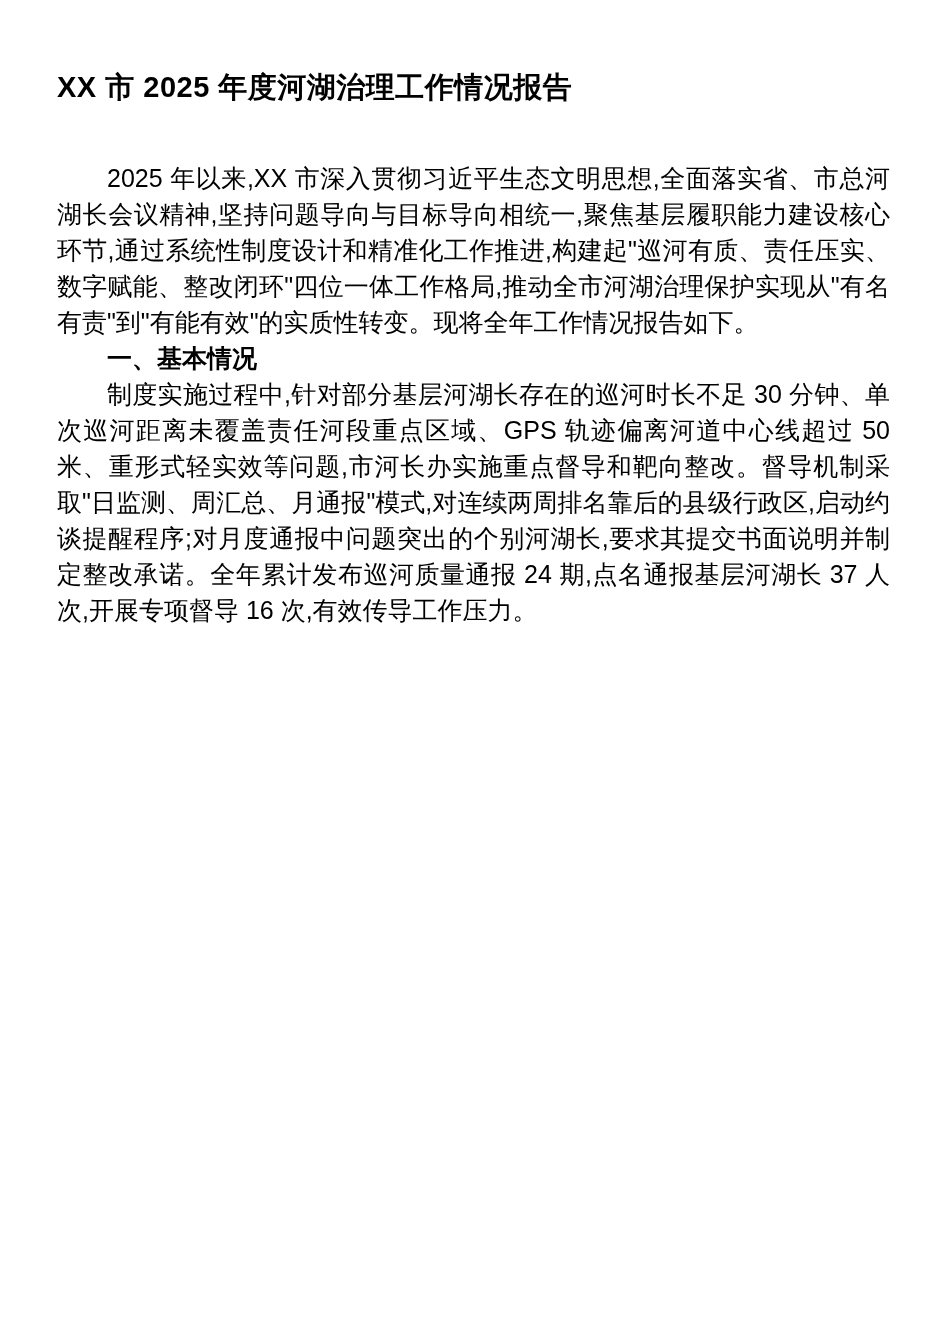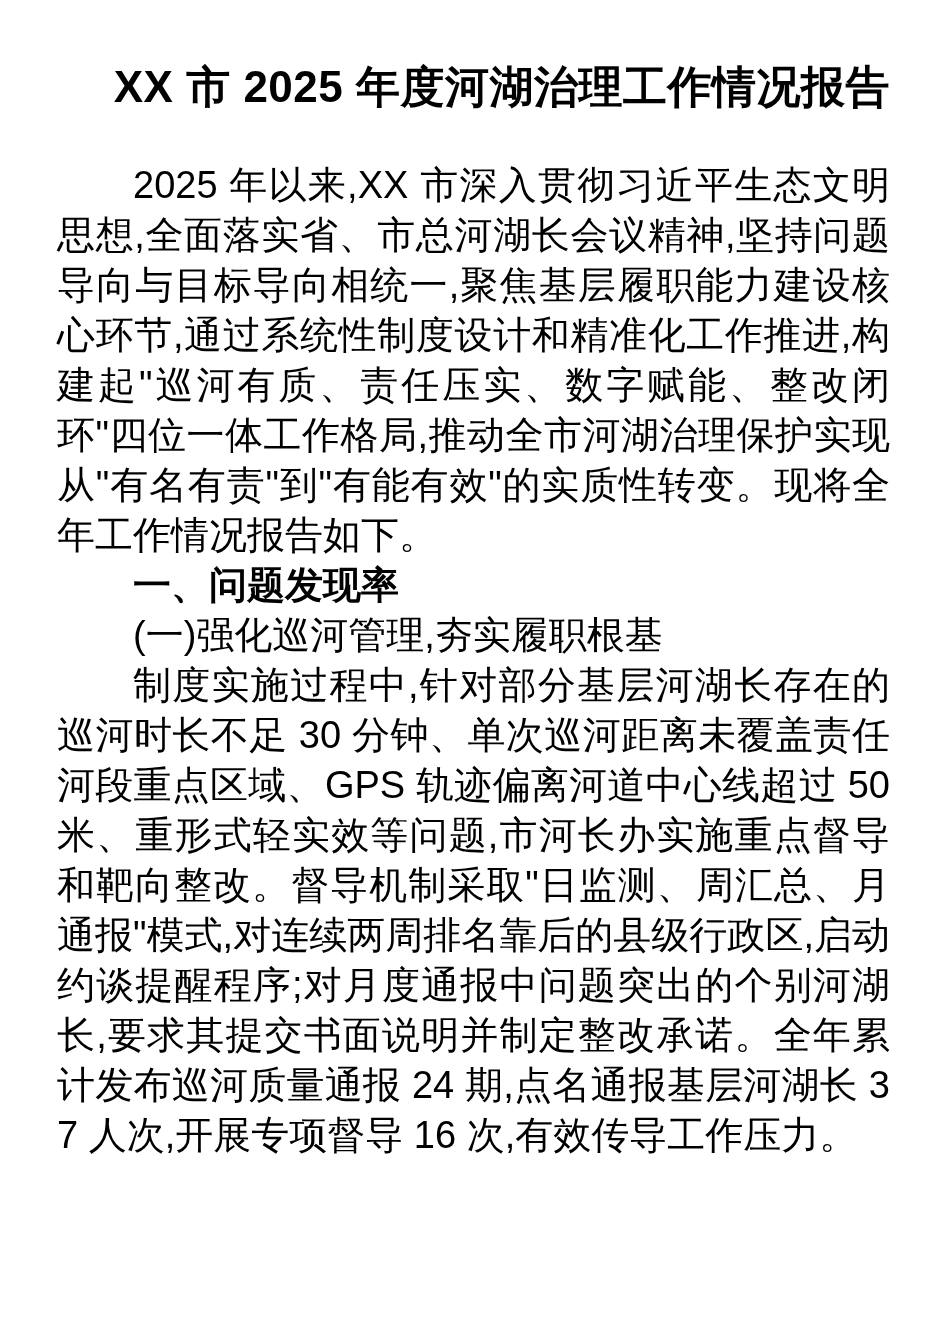--- a/index.html
+++ b/index.html
@@ -14,49 +14,48 @@
     height: 1344px;
     margin: 0 auto;
     background: #ffffff;
     color: #000000;
     padding: 60px 60px 0 57px;
     overflow: hidden;
     font-family: "Liberation Sans", "DejaVu Sans", sans-serif;
   }
   .doc-title {
     margin: 0 0 46px 0;
-    font-size: 44px;
+    font-size: 29px;
     font-weight: 700;
     line-height: 54px;
-    text-align: right;
+    text-align: left;
     letter-spacing: 0.5px;
   }
   .para {
     margin: 0;
-    font-size: 38px;
-    line-height: 50px;
+    font-size: 25px;
+    line-height: 36px;
     text-align: justify;
     text-indent: 2em;
     word-break: break-all;
   }
   .heading-1 {
     font-weight: 700;
   }
   .heading-2 {
     font-weight: 400;
   }
 </style>
 </head>
 <body>
 
 <div class="page">
   <h1 class="doc-title">XX 市 2025 年度河湖治理工作情况报告</h1>
 
   <p class="para">2025 年以来,XX 市深入贯彻习近平生态文明思想,全面落实省、市总河湖长会议精神,坚持问题导向与目标导向相统一,聚焦基层履职能力建设核心环节,通过系统性制度设计和精准化工作推进,构建起"巡河有质、责任压实、数字赋能、整改闭环"四位一体工作格局,推动全市河湖治理保护实现从"有名有责"到"有能有效"的实质性转变。现将全年工作情况报告如下。</p>
 
-  <p class="para heading-1">一、问题发现率</p>
+  <p class="para heading-1">一、基本情况</p>
 
-  <p class="para heading-2">(一)强化巡河管理,夯实履职根基</p>
 
 
   <p class="para">制度实施过程中,针对部分基层河湖长存在的巡河时长不足 30 分钟、单次巡河距离未覆盖责任河段重点区域、GPS 轨迹偏离河道中心线超过 50 米、重形式轻实效等问题,市河长办实施重点督导和靶向整改。督导机制采取"日监测、周汇总、月通报"模式,对连续两周排名靠后的县级行政区,启动约谈提醒程序;对月度通报中问题突出的个别河湖长,要求其提交书面说明并制定整改承诺。全年累计发布巡河质量通报 24 期,点名通报基层河湖长 37 人次,开展专项督导 16 次,有效传导工作压力。</p>
 
 </div>
 
 </body></html>

